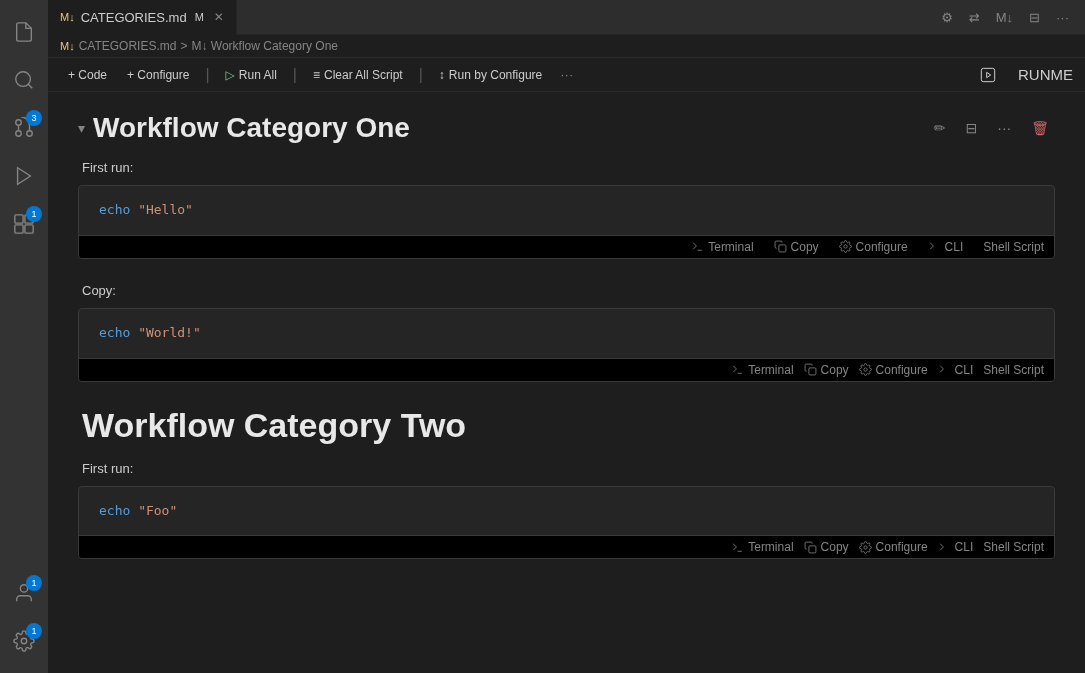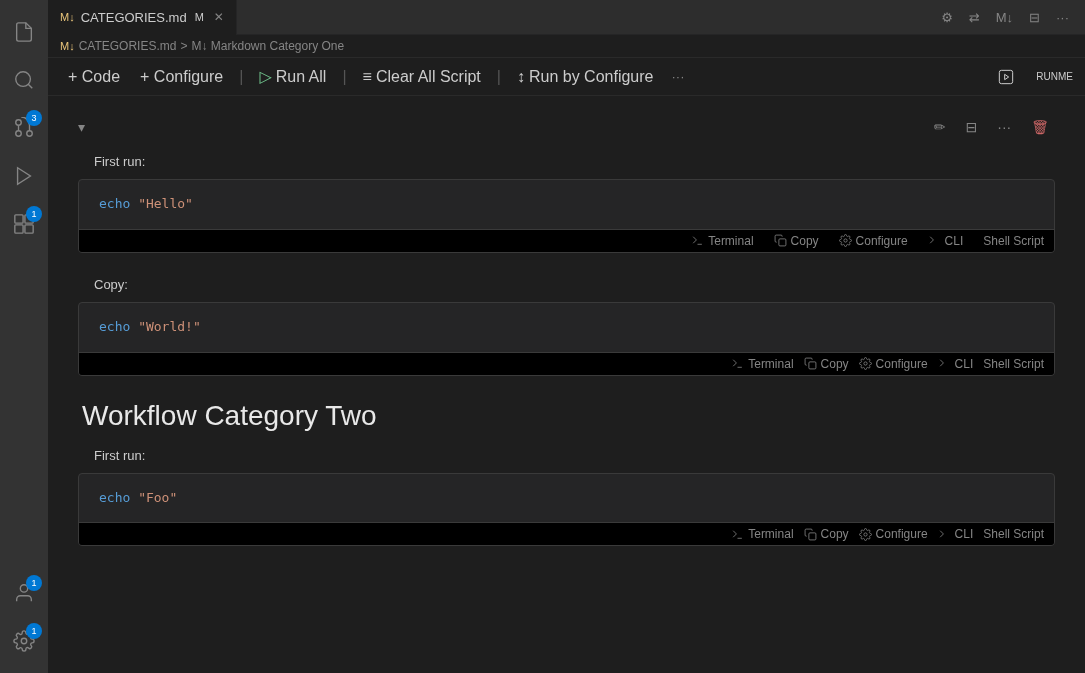--- a/index.html
+++ b/index.html
@@ -123,41 +123,41 @@
       flex-shrink: 0;
     }
     .toolbar-btn {
       display: flex;
       align-items: center;
       gap: 4px;
       padding: 3px 8px;
       border-radius: 3px;
       cursor: pointer;
       color: #cccccc;
-      font-size: 16px;
+      font-size: 12px;
       border: none;
       background: transparent;
     }
     .toolbar-sep {
       color: #555;
       margin: 0 4px;
       font-size: 16px;
     }
     .toolbar-more {
       color: #858585;
       cursor: pointer;
       padding: 3px 6px;
     }
     .runme-badge {
       margin-left: auto;
       display: flex;
       align-items: center;
       gap: 22px;
       color: #cccccc;
-      font-size: 10px;
+      font-size: 15px;
       font-weight: 500;
     }
 
     
     .notebook-content {
       flex: 1;
       overflow-y: auto;
       padding: 20px 30px;
       background: #1e1e1e;
     }
@@ -187,21 +187,20 @@
       padding: 3px 6px;
       border-radius: 3px;
       font-size: 14px;
     }
 
     .section-label {
       color: #cccccc;
       font-size: 13px;
       margin-bottom: 10px;
       padding-left: 4px;
-      margin-left: 12px;
     }
 
     
     .code-cell {
       background: #252526;
       border: 1px solid #3a3a3a;
       border-radius: 4px;
       margin-bottom: 24px;
       overflow: hidden;
     }
@@ -228,22 +227,22 @@
       gap: 4px;
       color: #858585;
       font-size: 12px;
       cursor: pointer;
     }
     .cell-toolbar-sep {
       color: #555;
     }
 
     .workflow-two-title {
-      font-size: 28px;
-      font-weight: 400;
+      font-size: 34px;
+      font-weight: 700;
       color: #e8e8e8;
       margin-bottom: 16px;
       padding-left: 4px;
     }
 
     
     svg { display: inline-block; vertical-align: middle; }
 
     ::-webkit-scrollbar { width: 8px; }
     ::-webkit-scrollbar-track { background: #1e1e1e; }
@@ -323,21 +322,21 @@
       <span title="Open Preview">M↓</span>
       <span title="Layout">⊟</span>
       <span title="More Actions">···</span>
     </div>
   </div>
 
   <div class="breadcrumb">
     <span style="color:#e8c47a; font-size:11px;">M↓</span>
     <span style="margin-left:4px;">CATEGORIES.md</span>
     <span class="sep">&gt;</span>
-    <span>M↓ Markdown Category One</span>
+    <span>M↓ Workflow Category One</span>
   </div>
 
   <div class="toolbar">
     <button class="toolbar-btn">
       <span>+ Code</span>
     </button>
     <button class="toolbar-btn">
       <span>+ Configure</span>
     </button>
     <span class="toolbar-sep">|</span>
@@ -362,20 +361,21 @@
         <polyline points="10 8 16 12 10 16 10 8"></polyline>
       </svg>
       <span>RUNME</span>
     </div>
   </div>
 
   <div class="notebook-content">
 
     <div class="section-header">
       <span class="collapse-arrow">▾</span>
+      <h1 class="section-title">Workflow Category One</h1>
       <div style="margin-left:auto; display:flex; gap:8px;">
         <button class="cell-action-btn" title="Edit">✏</button>
         <button class="cell-action-btn" title="Split">⊟</button>
         <button class="cell-action-btn" title="More">···</button>
         <button class="cell-action-btn" title="Delete" style="color:#cc6666;">🗑</button>
       </div>
     </div>
 
     <div class="section-label">First run:</div>
 

